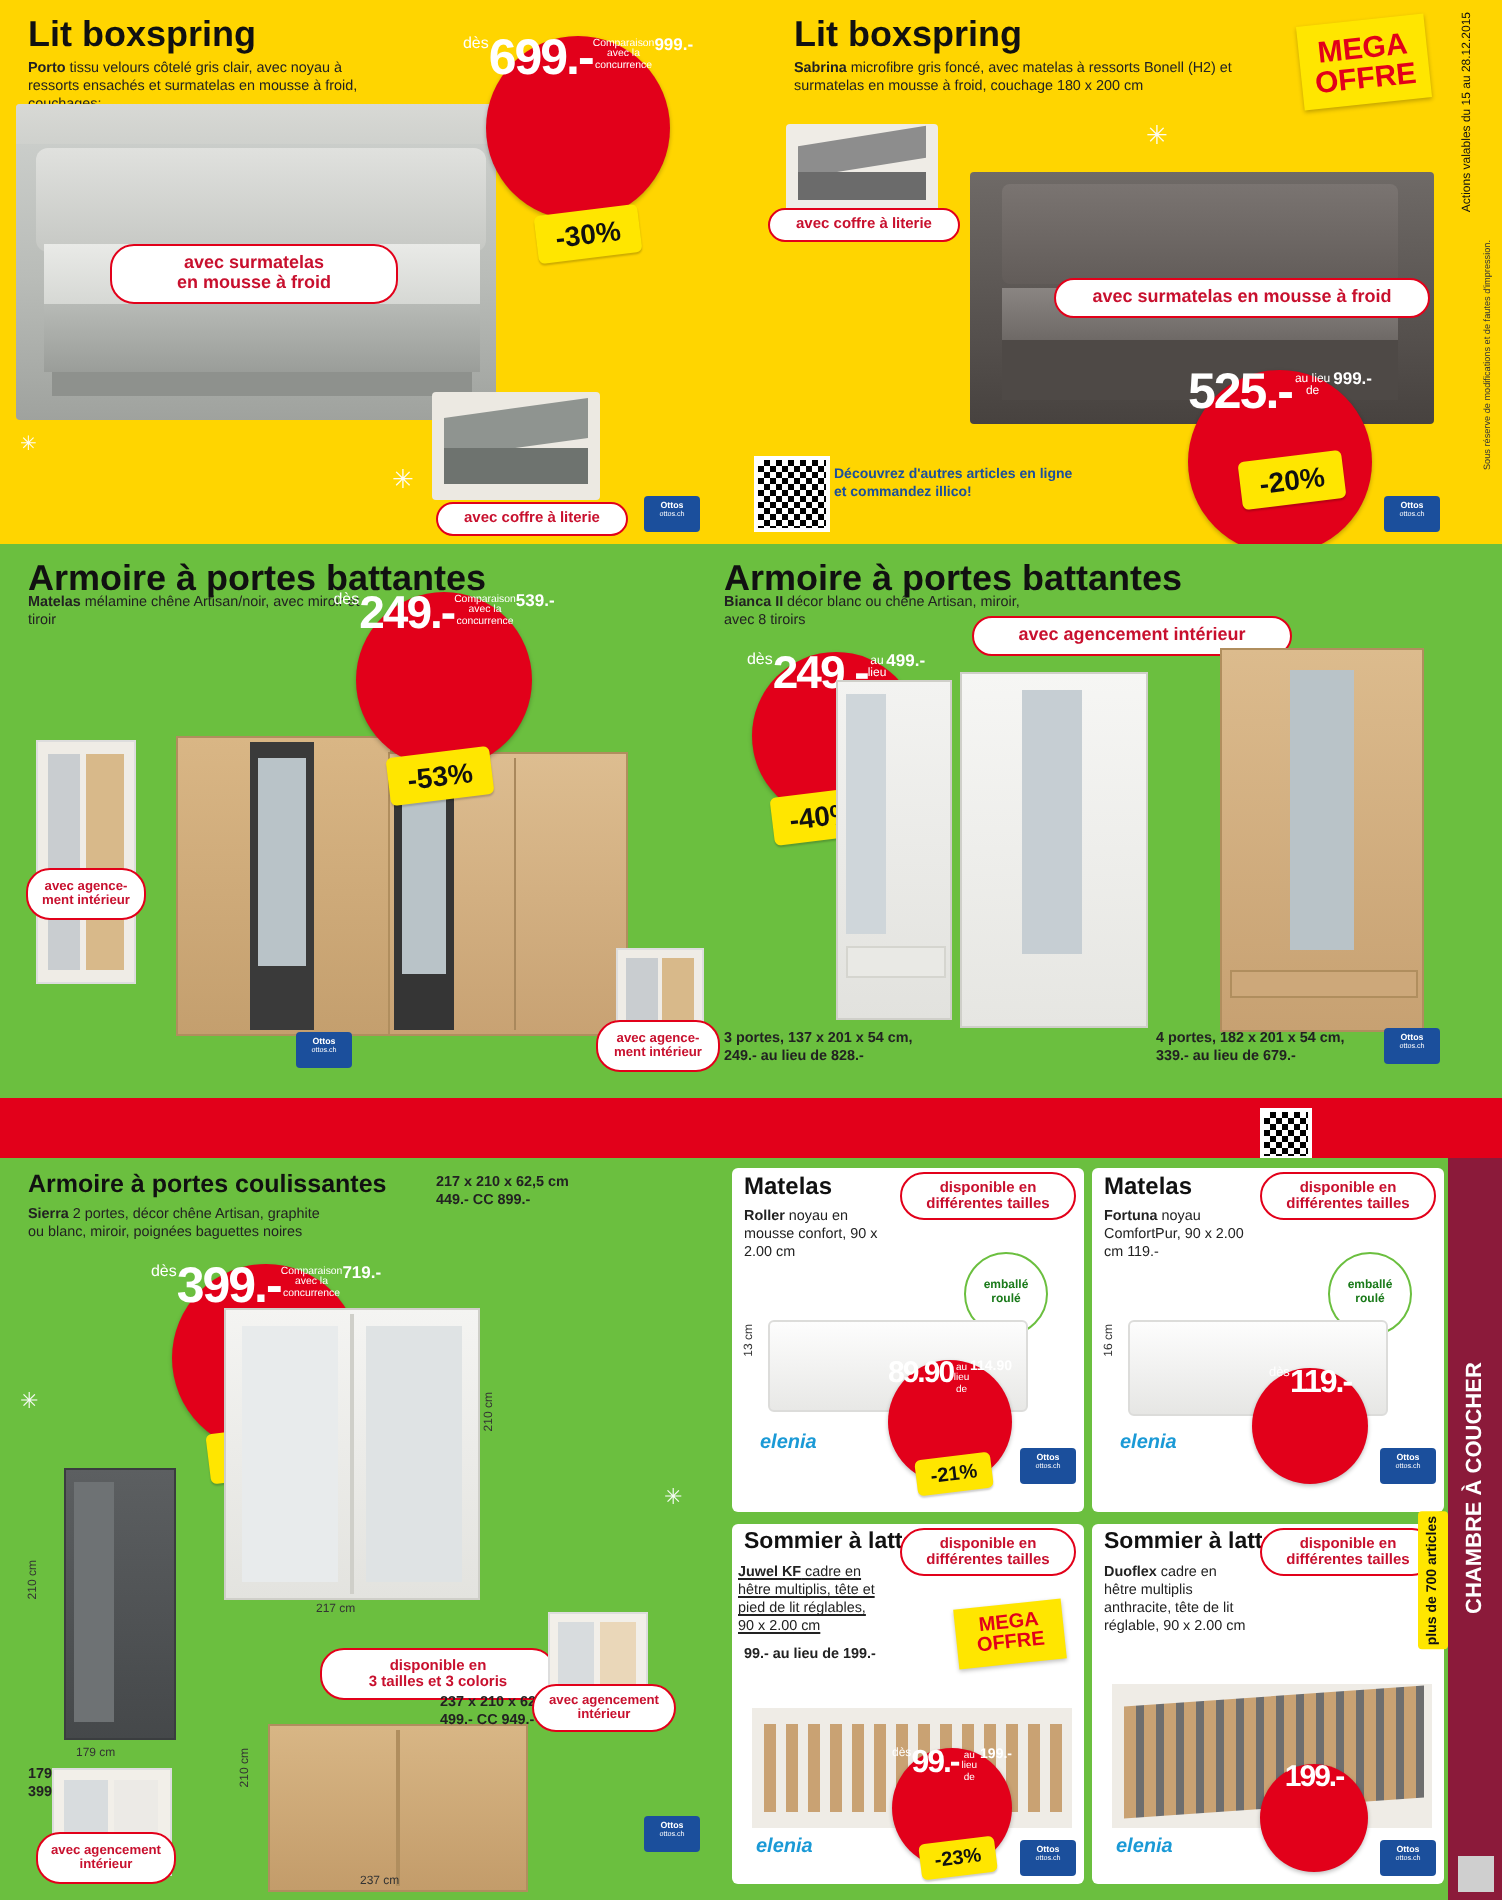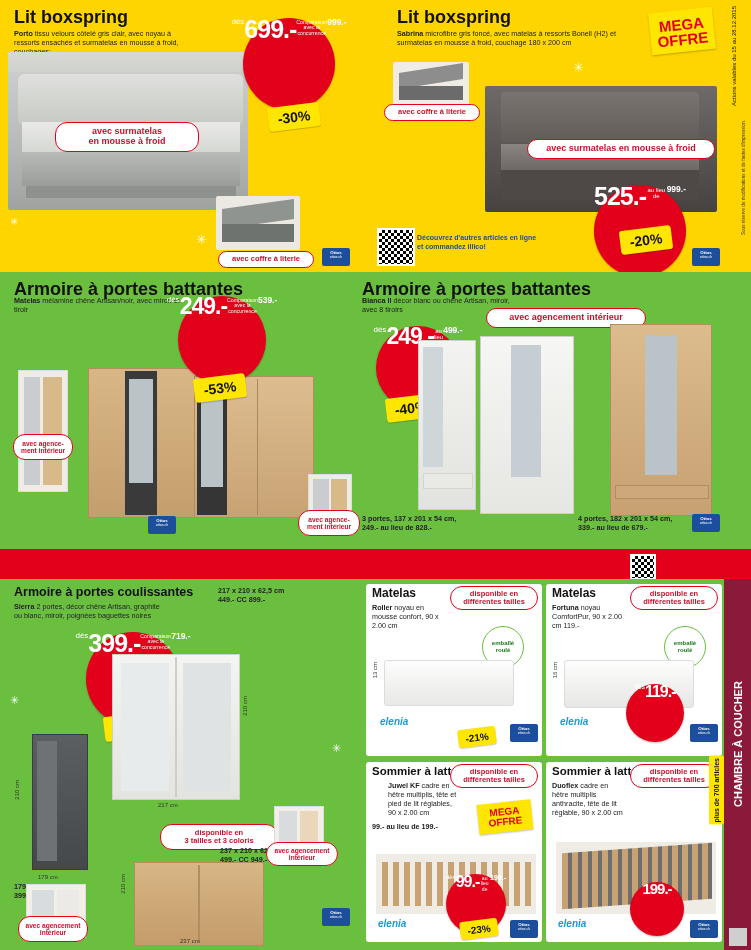--- a/index.html
+++ b/index.html
@@ -416,20 +416,25 @@
     <div class="sub" style="position:absolute;left:6px;top:19px;width:70px;">
       <b>Roller</b><span> noyau en mousse confort, 90 x 2.00 cm</span>
     </div>
     <div class="callout small" style="left:84px;top:2px;width:88px;height:24px;white-space:pre-line;"><span>disponible en
 différentes tailles</span></div>
     <div class="roulé" style="left:116px;top:42px;white-space:pre-line;"><span>emballé
 roulé</span></div>
     <div class="ph" style="left:18px;top:76px;width:128px;height:44px;background:linear-gradient(180deg,#fdfdfd,#e8e8e6);border:1px solid #dcdcda;border-radius:3px;"></div>
     <div class="dimv" style="left:6px;top:78px;">13 cm</div>
     <div class="elenia" style="left:14px;top:132px;"><span>elenia</span></div>
+    <div class="bubble" style="left:78px;top:96px;width:62px;height:62px;">
+      <div class="price" style="font-size:15px;">89.90</div>
+      <div class="cmp" style="font-size:5px;">au lieu de</div>
+      <div class="old" style="font-size:7px;">114.90</div>
+    </div>
     <div class="badge-pct" style="left:92px;top:144px;width:38px;height:18px;font-size:10px;">
         <span>-21%</span>
       </div>
     <div class="ottos" style="left:144px;top:140px;">
       <span class="b">Ottos</span>
       <span>ottos.ch</span>
     </div>
   </div>
 
   <div class="card" style="left:546px;top:584px;width:176px;height:172px;background:#fff;">
@@ -449,21 +454,21 @@
       <div class="price" style="font-size:16px;">119.-</div>
     </div>
     <div class="ottos" style="left:144px;top:140px;">
       <span class="b">Ottos</span>
       <span>ottos.ch</span>
     </div>
   </div>
 
   <div class="card" style="left:366px;top:762px;width:176px;height:180px;background:#fff;">
     <div class="ttl" style="position:absolute;left:6px;top:3px;font-size:11.5px;">Sommier à lattes</div>
-    <div class="sub" style="position:absolute;left:22px;top:19px;width:70px;">
+    <div class="sub" style="position:absolute;left:3px;top:19px;width:70px;text-decoration:underline;">
       <b>Juwel KF</b><span> cadre en hêtre multiplis, tête et pied de lit réglables, 90 x 2.00 cm</span>
     </div>
     <div class="sub" style="position:absolute;left:6px;top:60px;width:80px;font-weight:bold;">99.- au lieu de 199.-</div>
     <div class="callout small" style="left:84px;top:2px;width:88px;height:24px;white-space:pre-line;"><span>disponible en
 différentes tailles</span></div>
     <div class="mega" style="left:112px;top:40px;width:54px;height:30px;font-size:10px;padding-top:5px;box-sizing:border-box;white-space:pre-line;"><span>MEGA
 OFFRE</span></div>
     <div class="ph" style="left:10px;top:92px;width:160px;height:60px;background:#efece6;">
       <div style="position:absolute;left:6px;top:8px;width:150px;height:44px;background:repeating-linear-gradient(90deg,#c9a273 0 6px,#efece6 6px 11px);"></div>
     </div>

